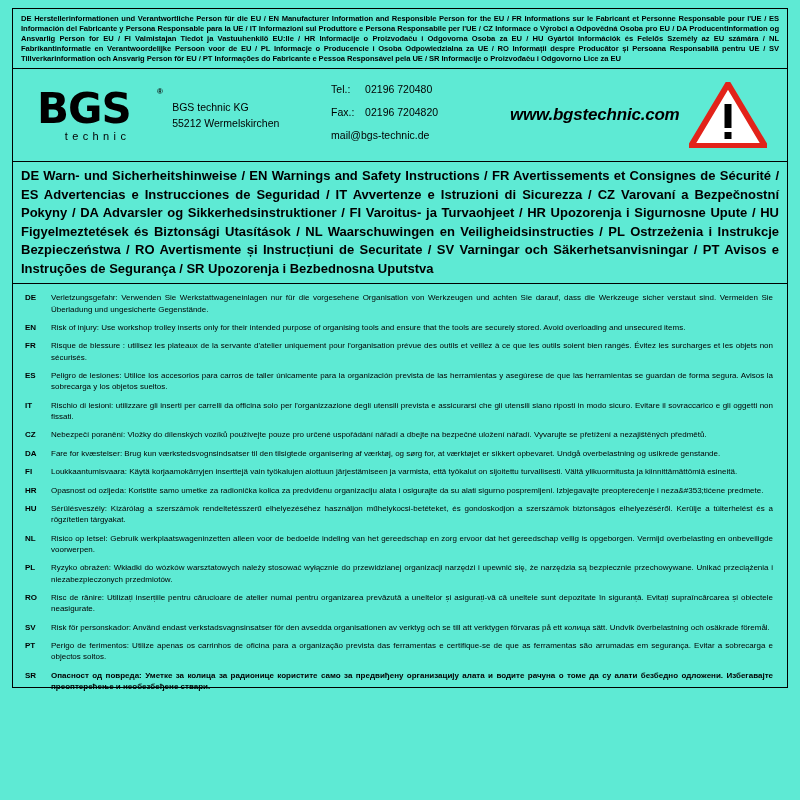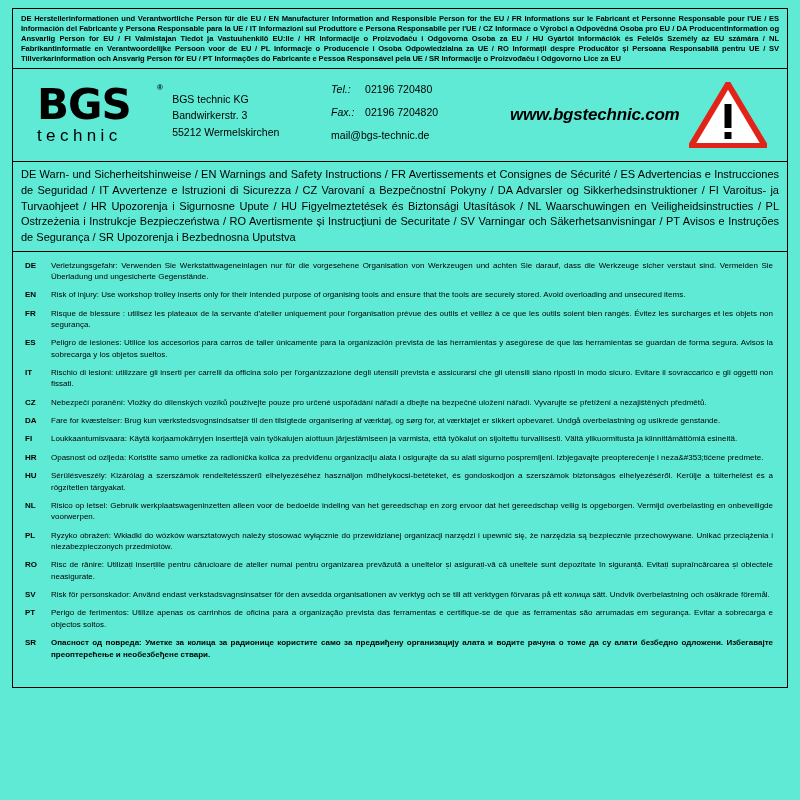--- a/index.html
+++ b/index.html
@@ -70,66 +70,65 @@
   }
   .logo-reg {
     position: absolute;
     top: -2px;
     right: -2px;
     font-size: 8px;
     font-weight: bold;
   }
   .logo-sub {
     margin-top: 1px;
-    font-size: 17px;
+    font-size: 11px;
     letter-spacing: 4.4px;
     font-weight: normal;
-    text-align: left;
+    text-align: center;
     padding-right: 3px;
   }
   .addr {
     width: 160px;
     font-size: 10.5px;
     line-height: 1.55;
   }
   .contact {
     width: 180px;
     font-size: 10.5px;
     line-height: 1.55;
   }
   .contact .row {
     display: flex;
   }
   .contact .row .k {
     width: 34px;
     flex: 0 0 34px;
-    font-style: italic;
   }
   .website {
     flex: 1;
     text-align: left;
     font-size: 17px;
     font-weight: bold;
     font-style: italic;
     letter-spacing: -0.2px;
     padding-right: 6px;
   }
   .warn-tri {
     width: 86px;
     display: flex;
     justify-content: center;
     align-items: center;
     padding-right: 6px;
   }
   
   .warn-heads {
     padding: 5px 8px 5px 8px;
-    font-size: 11px;
+    font-size: 13px;
     line-height: 1.42;
-    font-weight: normal;
+    font-weight: bold;
     text-align: justify;
   }
   
   .body {
     padding: 8px 8px 6px 8px;
   }
   .row {
     display: flex;
     margin-bottom: 7px;
   }
@@ -166,21 +165,20 @@
       <div class="logo-wrap">
         <div class="logo">
           <div class="logo-main">BGS</div>
           <div class="logo-reg">®</div>
           <div class="logo-sub">technic</div>
         </div>
       </div>
 
       <div class="addr">
         <div>BGS technic KG</div>
-        <div>Bandwirkerstr. 3</div>
         <div>55212 Wermelskirchen</div>
       </div>
 
       <div class="contact">
         <div class="row">
           <span class="k">Tel.:</span>
           <span>02196 720480</span>
         </div>
         <div class="row">
           <span class="k">Fax.:</span>
@@ -212,21 +210,21 @@
       <div class="row">
         <div class="code">DE</div>
         <div class="txt">Verletzungsgefahr: Verwenden Sie Werkstattwageneinlagen nur für die vorgesehene Organisation von Werkzeugen und achten Sie darauf, dass die Werkzeuge sicher verstaut sind. Vermeiden Sie Überladung und ungesicherte Gegenstände.</div>
       </div>
       <div class="row">
         <div class="code">EN</div>
         <div class="txt">Risk of injury: Use workshop trolley inserts only for their intended purpose of organising tools and ensure that the tools are securely stored. Avoid overloading and unsecured items.</div>
       </div>
       <div class="row">
         <div class="code">FR</div>
-        <div class="txt">Risque de blessure : utilisez les plateaux de la servante d'atelier uniquement pour l'organisation prévue des outils et veillez à ce que les outils soient bien rangés. Évitez les surcharges et les objets non segurança.</div>
+        <div class="txt">Risque de blessure : utilisez les plateaux de la servante d'atelier uniquement pour l'organisation prévue des outils et veillez à ce que les outils soient bien rangés. Évitez les surcharges et les objets non sécurisés.</div>
       </div>
       <div class="row">
         <div class="code">ES</div>
         <div class="txt">Peligro de lesiones: Utilice los accesorios para carros de taller únicamente para la organización prevista de las herramientas y asegúrese de que las herramientas se guardan de forma segura. Avisos la sobrecarga y los objetos sueltos.</div>
       </div>
       <div class="row">
         <div class="code">IT</div>
         <div class="txt">Rischio di lesioni: utilizzare gli inserti per carrelli da officina solo per l'organizzazione degli utensili prevista e assicurarsi che gli utensili siano riposti in modo sicuro. Evitare il sovraccarico e gli oggetti non fissati.</div>
       </div>
       <div class="row">

